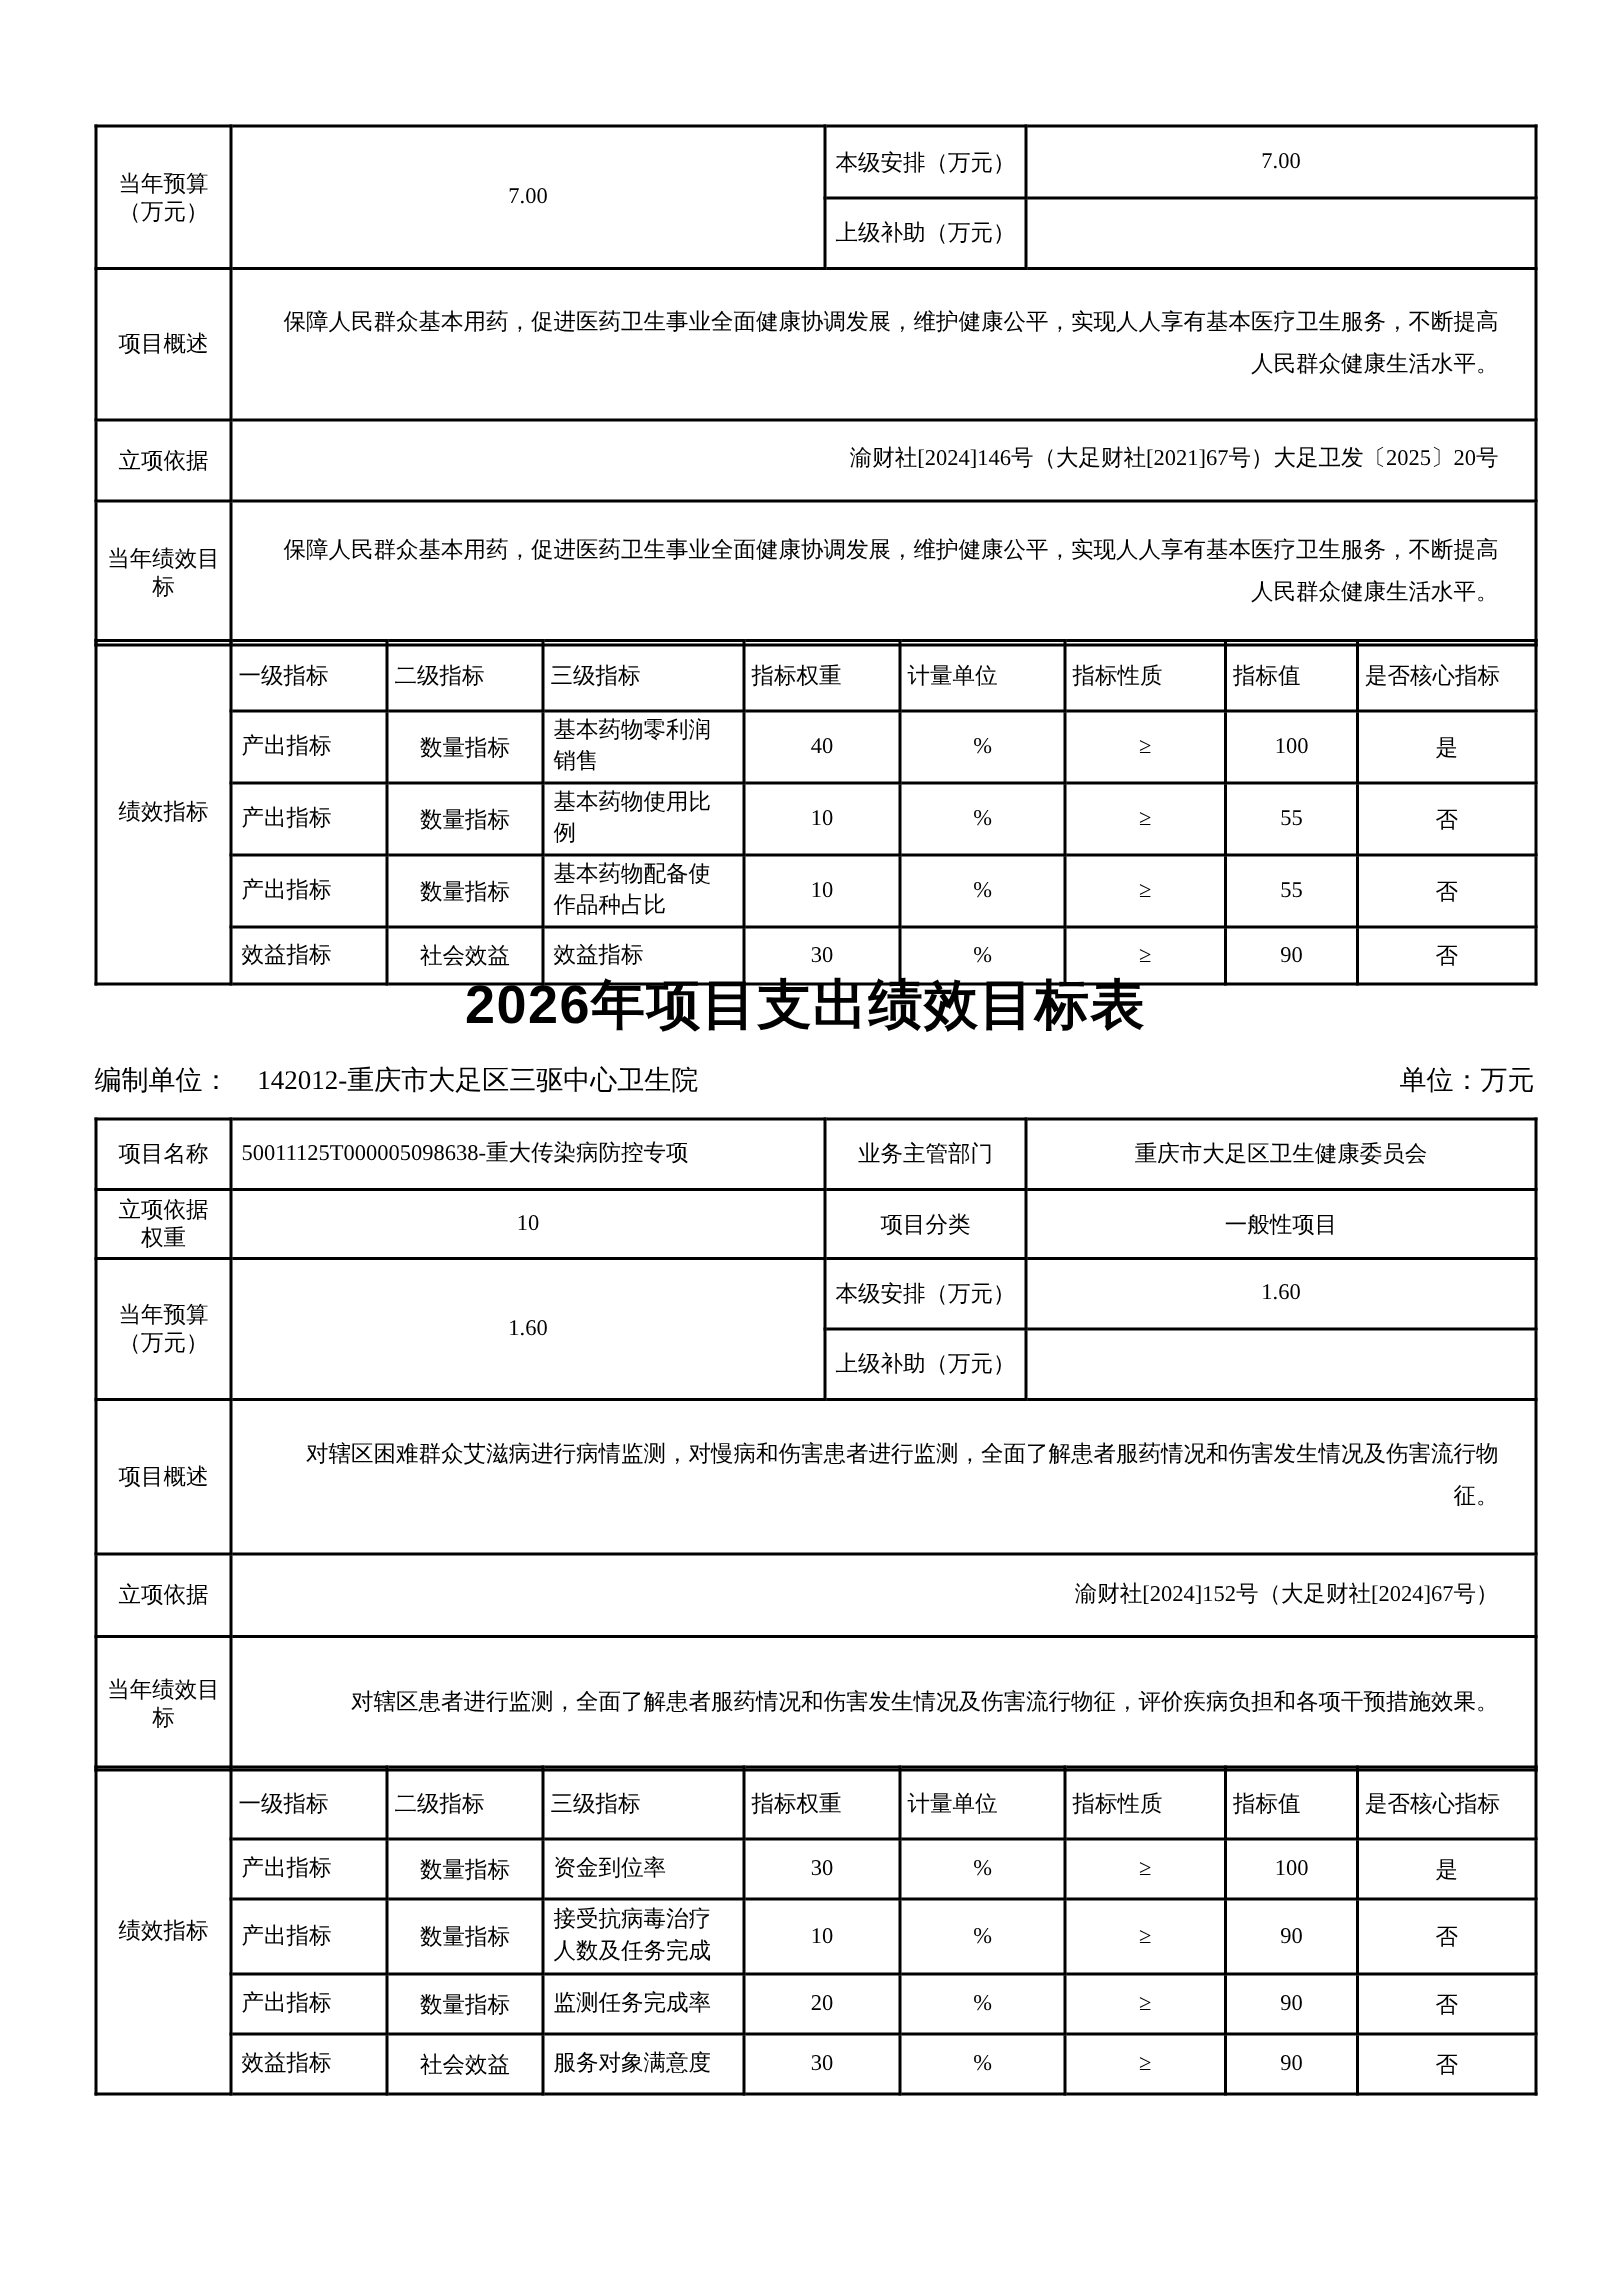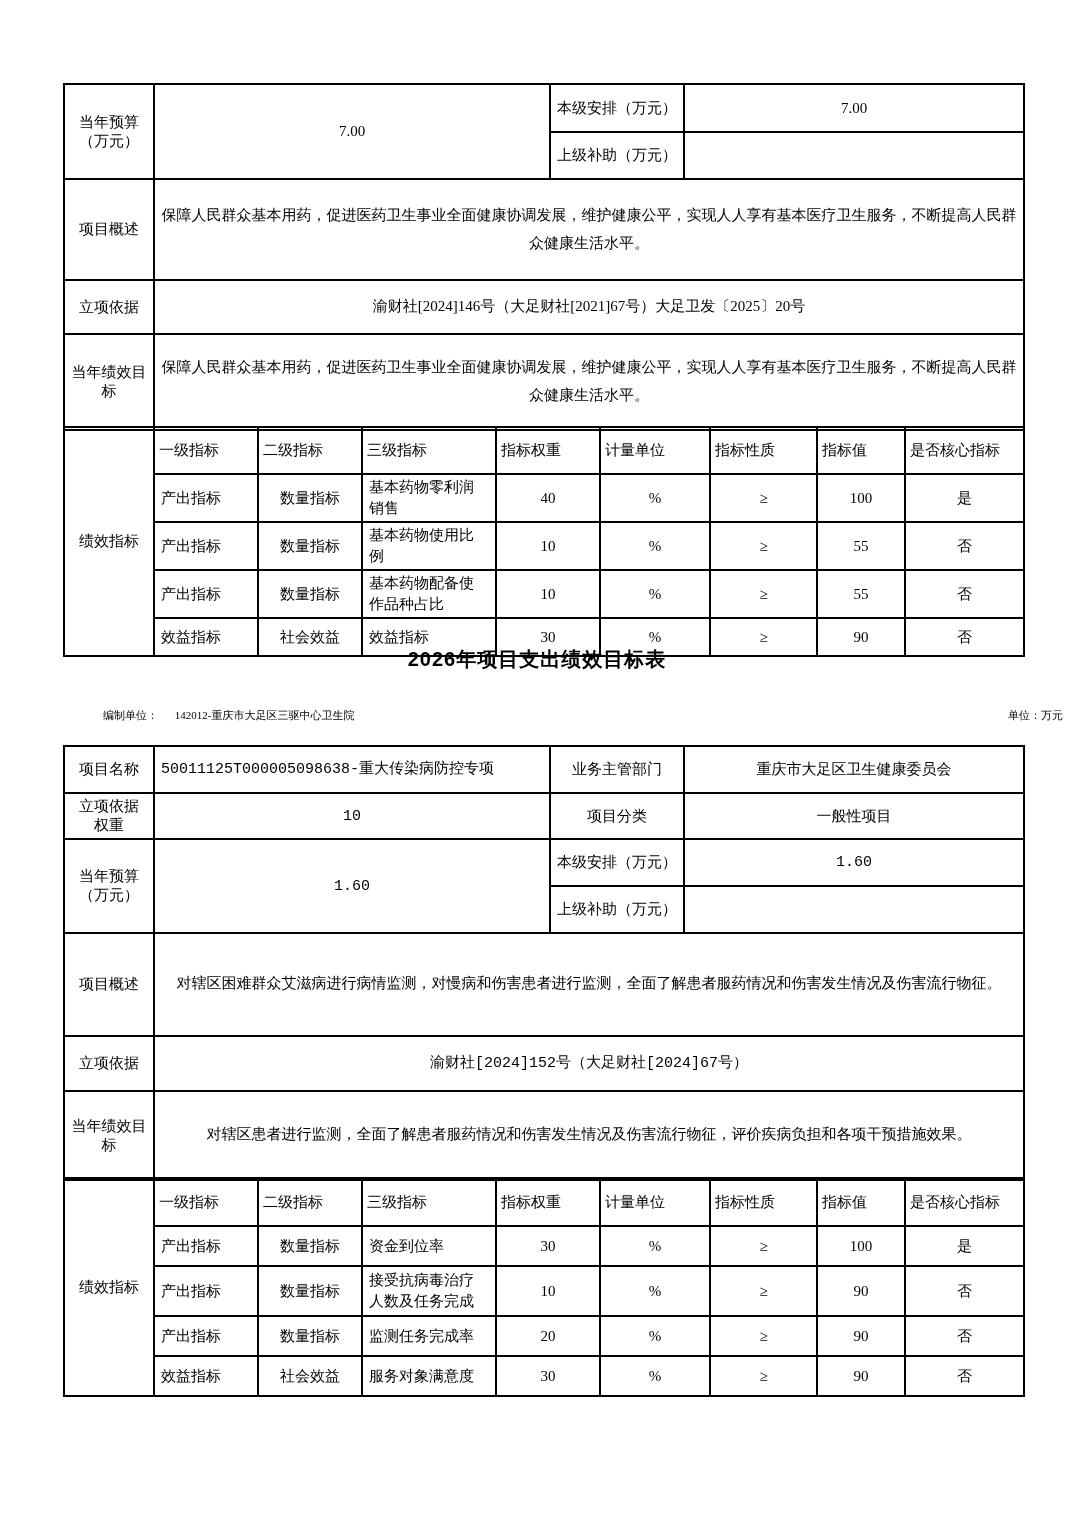--- a/index.html
+++ b/index.html
@@ -14,49 +14,48 @@
   table { border-collapse:collapse; table-layout:fixed; }
   td {
     border:2px solid #000;
     font-size:15px;
     vertical-align:middle;
     white-space:pre-line;
     overflow:hidden;
     padding:2px 4px;
   }
   .c  { text-align:center; }
-  .l  { text-align:center; padding:4px 0; line-height:1.85;border-radius:10px; }
+  .l  { text-align:right; padding:4px 24px; line-height:1.85;border-radius:10px; }
   .l3 { text-align:left; padding:2px 6px; line-height:1.4; }
   .hdr{ text-align:left; }
 
   .tbl-upper { position:absolute; left:63px; }
   .tbl-ind   { position:absolute; left:63px; }
 
   .t1-upper { top:83px; }
   .t1-ind   { top:426px; }
-  .t2-upper { top:745px;font-family:Liberation Mono, monospace; }
+  .t2-upper { top:745px; }
   .t2-ind   { top:1177px; }
 
   .r48{height:48px;} .r47{height:47px;} .r46{height:46px;}
   .r101{height:101px;} .r54{height:54px;} .r96{height:96px;}
   .r103{height:103px;} .r55{height:55px;} .r89{height:89px;}
   .r42{height:42px;} .r41{height:41px;} .r40{height:40px;} .r38{height:38px;}
   .r50{height:50px;}
 
   .doc-title {
     position:absolute; top:646px; left:0; width:100%;
     text-align:center;
     font-family:"Liberation Sans","DejaVu Sans",sans-serif;
-    font-weight:bold; font-size:20px; letter-spacing:1px;
+    font-weight:bold; font-size:36px; letter-spacing:1px;
   }
   .meta-row {
     position:absolute; top:708px; left:63px; width:960px;
     display:flex; justify-content:space-between; align-items:baseline;
-    font-size:11px;
-    margin-left:40px;
+    font-size:18px;
   }
   .meta-left span { display:inline-block; }
   .meta-left .val { margin-left:14px; }
 </style>
 </head>
 <body>
 
 <div class="page">
 
   <table class="tbl-upper t1-upper">

